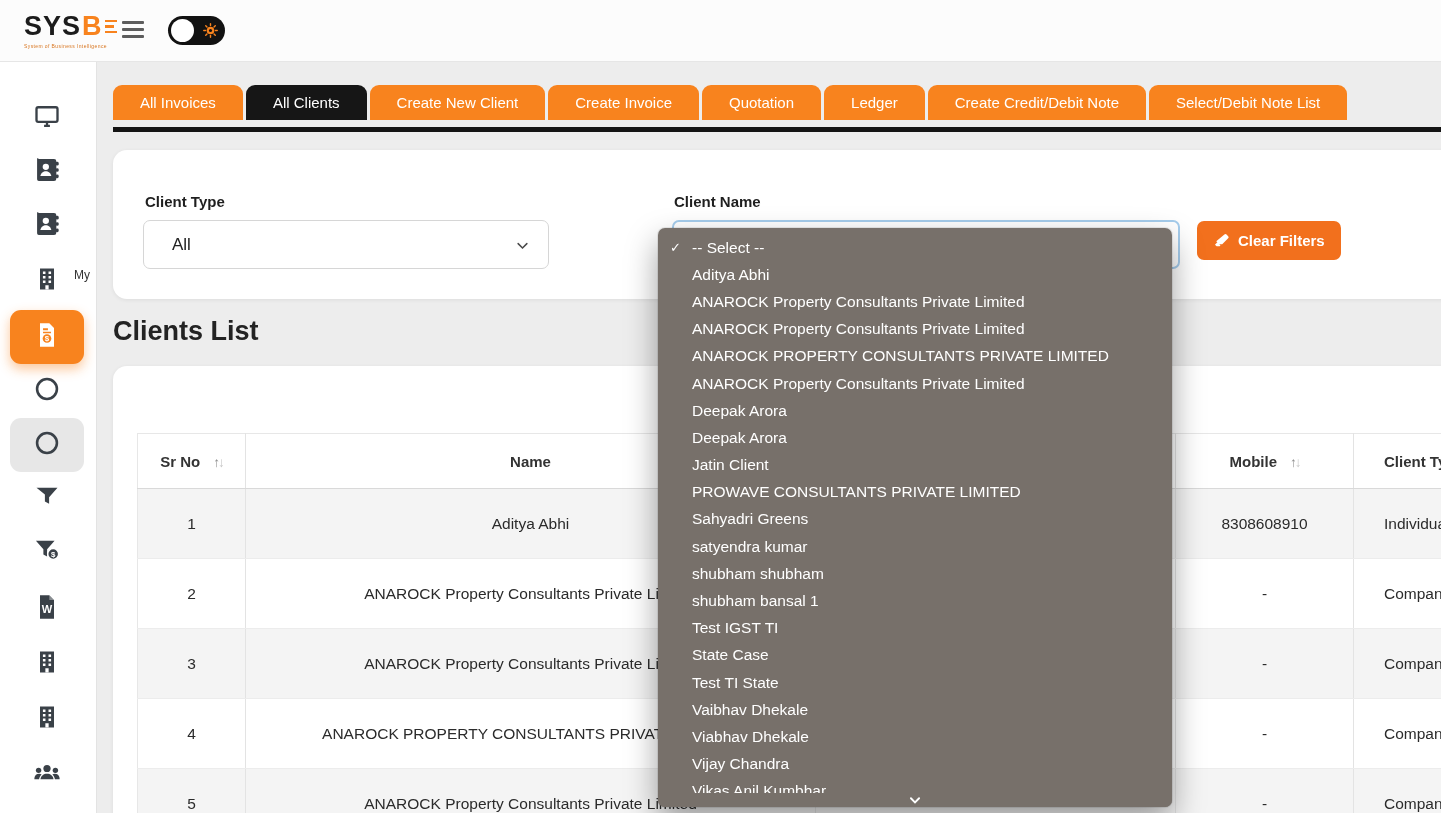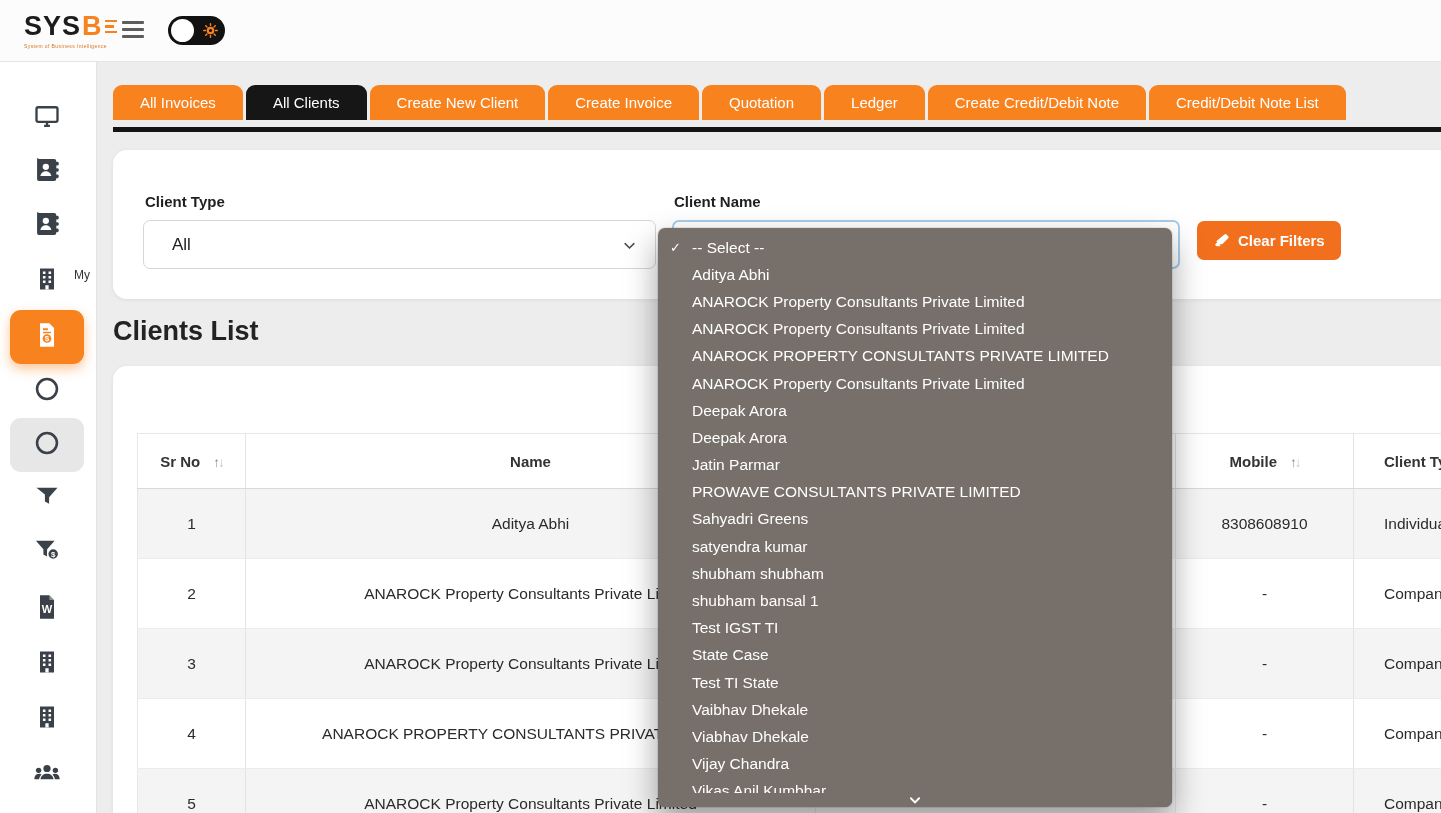--- a/index.html
+++ b/index.html
@@ -49,21 +49,21 @@
   .tab-underline{ position:absolute; left:113px; right:0; top:127px; height:5px; background:#141414; z-index:3; }
   
   .card{ position:absolute; background:#fff; border-radius:14px;
     box-shadow:0 1px 4px rgba(0,0,0,.07); z-index:2; }
   .card1{ left:113px; top:150px; width:1352px; height:149px; }
   .fld-label{ position:absolute; font-size:15px; font-weight:700; color:#1f1f1f; }
   .select{ position:absolute; height:49px; background:#fff; border:1px solid #d6d6d6; border-radius:7px;
     display:flex; align-items:center; padding-left:28px; font-size:17px; color:#222; cursor:pointer; }
   .select .chev{ position:absolute; right:18px; top:17px; width:15px; height:15px; color:#4a4a4a; }
   .select .chev svg{ width:15px; height:15px; }
-  .sel-type{ left:30px; top:70px; width:513px; }
+  .sel-type{ left:30px; top:70px; width:406px; }
   .sel-name{ left:559px; top:70px; width:508px; border:2px solid #a6cdec; }
   .lbl-type{ left:32px; top:43px; }
   .lbl-name{ left:561px; top:43px;text-align:center; }
   .btn-clear{ position:absolute; left:1084px; top:71px; height:39px; padding:10px 16px;
     background:var(--btn-orange); color:#fff; font-size:15px; font-weight:600;
     border:none; border-radius:7px; display:flex; align-items:center; gap:8px; cursor:pointer;
     font-family:"Liberation Sans",sans-serif; }
   .btn-clear svg{ width:17px; height:17px; }
   .heading{ position:absolute; left:113px; top:316px; font-size:27px; font-weight:700; color:#232323; z-index:2; }
   .card2{ left:113px; top:366px; width:1352px; height:480px; overflow:hidden; }
@@ -229,21 +229,21 @@
 
 <div class="tab-underline"></div>
 <div class="tabbar" id="tabbar">
     <div class="tab">All Invoices</div>
     <div class="tab active">All Clients</div>
     <div class="tab">Create New Client</div>
     <div class="tab">Create Invoice</div>
     <div class="tab">Quotation</div>
     <div class="tab">Ledger</div>
     <div class="tab">Create Credit/Debit Note</div>
-    <div class="tab">Credit/Debit Note List</div>
+    <div class="tab">Select/Debit Note List</div>
   </div>
 
 <div class="card card1">
   <span class="fld-label lbl-type">Client Type</span>
   <div class="select sel-type">
     <span>All</span>
     <span class="chev">
       <svg viewBox="0 0 24 24" fill="none" stroke="currentColor" stroke-width="2.4" stroke-linecap="round">
           <path d="M5 9l7 7 7-7"></path>
         </svg>
@@ -341,21 +341,21 @@
       <div class="opt">
         <span>ANAROCK Property Consultants Private Limited</span>
       </div>
       <div class="opt">
         <span>Deepak Arora</span>
       </div>
       <div class="opt">
         <span>Deepak Arora</span>
       </div>
       <div class="opt">
-        <span>Jatin Parmar</span>
+        <span>Jatin Client</span>
       </div>
       <div class="opt">
         <span>PROWAVE CONSULTANTS PRIVATE LIMITED</span>
       </div>
       <div class="opt">
         <span>Sahyadri Greens</span>
       </div>
       <div class="opt">
         <span>satyendra kumar</span>
       </div>

